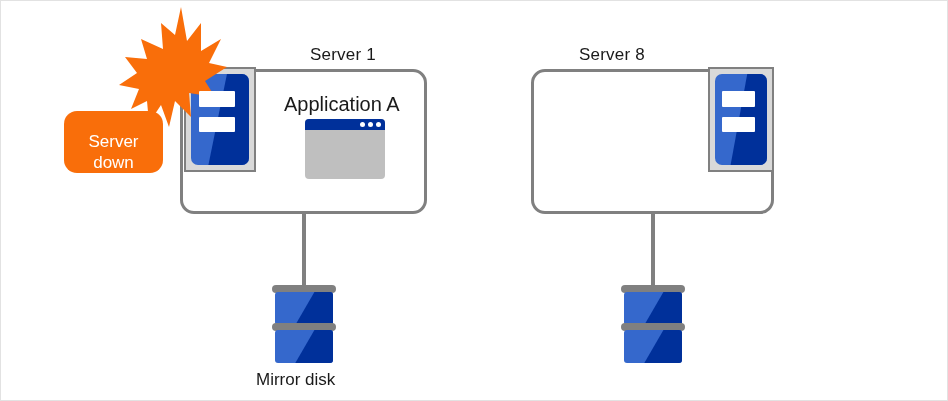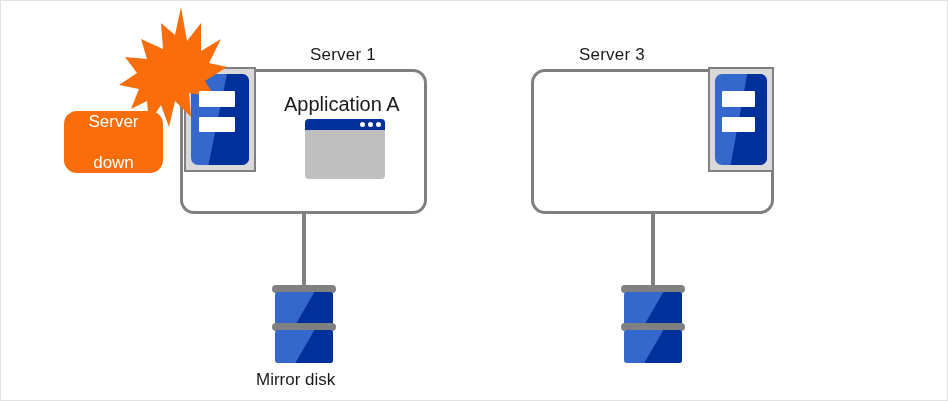--- a/index.html
+++ b/index.html
@@ -142,21 +142,21 @@
   .down-badge {
     background: #f96e0a;
     border-radius: 13px;
     color: #ffffff;
     font-size: 17px;
     line-height: 21px;
     text-align: center;
     display: flex;
     flex-direction: column;
     align-items: center;
-    justify-content: space-between;
+    justify-content: flex-end;
     box-sizing: border-box;
   }
 
   
   .burst { position: absolute; }
 </style>
 </head>
 <body>
 
 <div id="canvas">
@@ -175,21 +175,21 @@
   <div class="abs app-label" style="left:283px; top:92px;">Application A</div>
 
   <div class="abs appwin" style="left:304px; top:118px; width:80px; height:60px;">
     <div class="appwin-bar">
       <span class="appwin-dot"></span>
       <span class="appwin-dot"></span>
       <span class="appwin-dot"></span>
     </div>
   </div>
 
-  <div class="abs node-title" style="left:578px; top:44px;">Server 3</div>
+  <div class="abs node-title" style="left:578px; top:44px;">Server 8</div>
 
   <div class="abs chassis" style="left:530px; top:68px; width:243px; height:145px;"></div>
 
   <div class="abs srv-icon" style="left:707px; top:66px; width:66px; height:105px;">
     <div class="srv-icon-inner">
       <div class="srv-bar b1"></div>
       <div class="srv-bar b2"></div>
     </div>
   </div>
 

